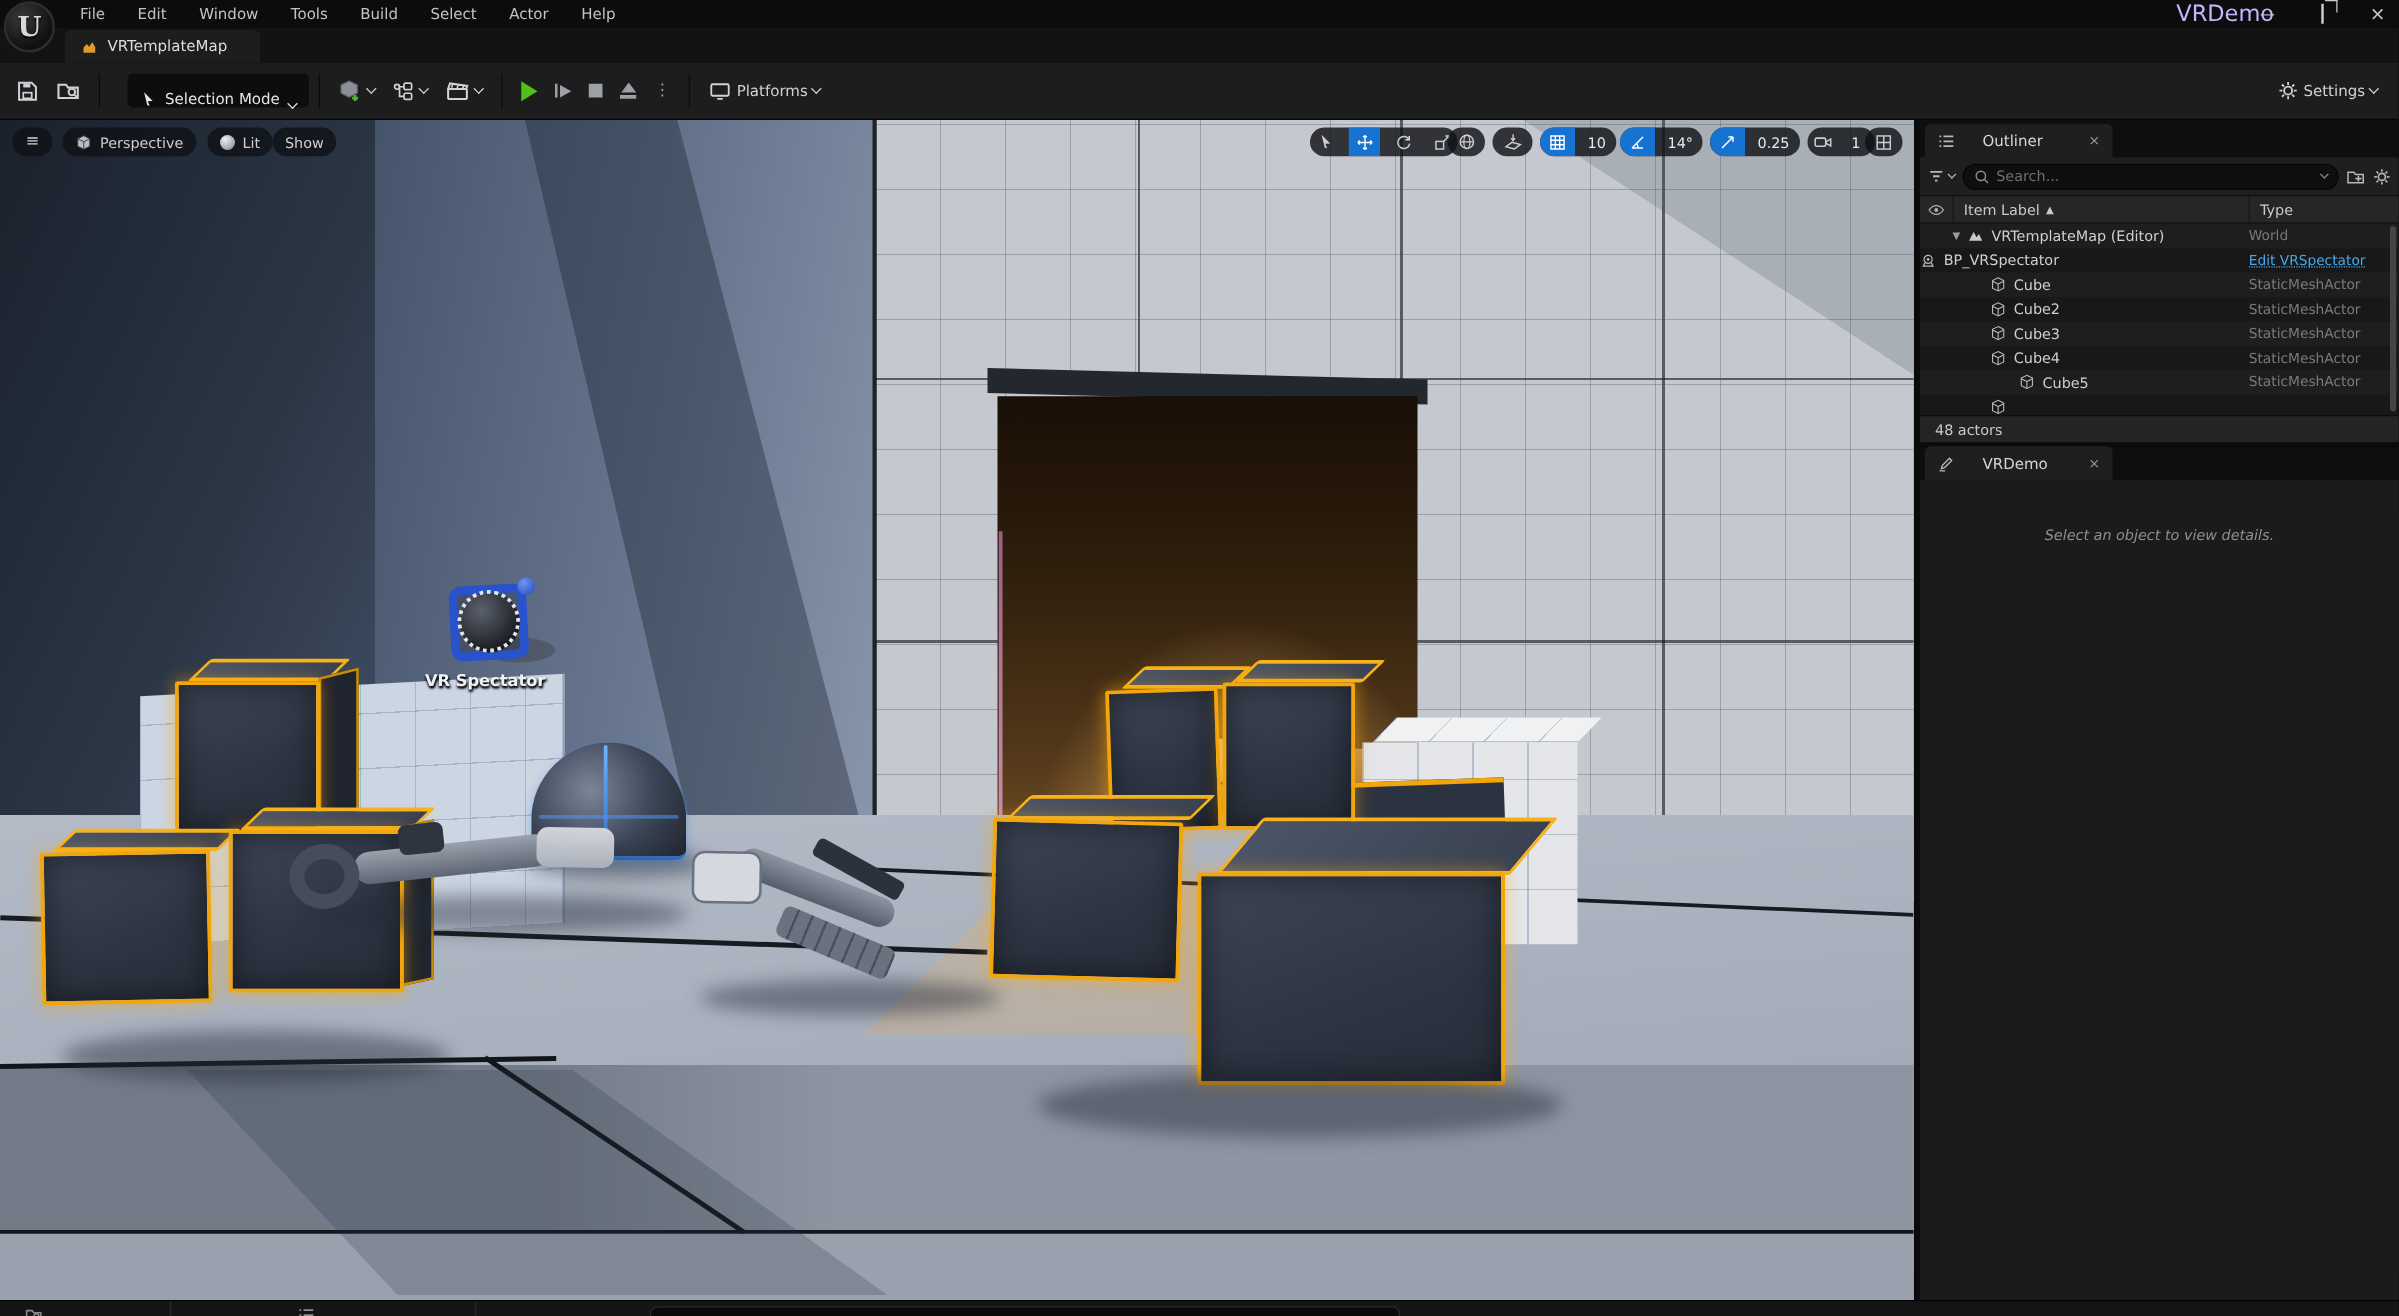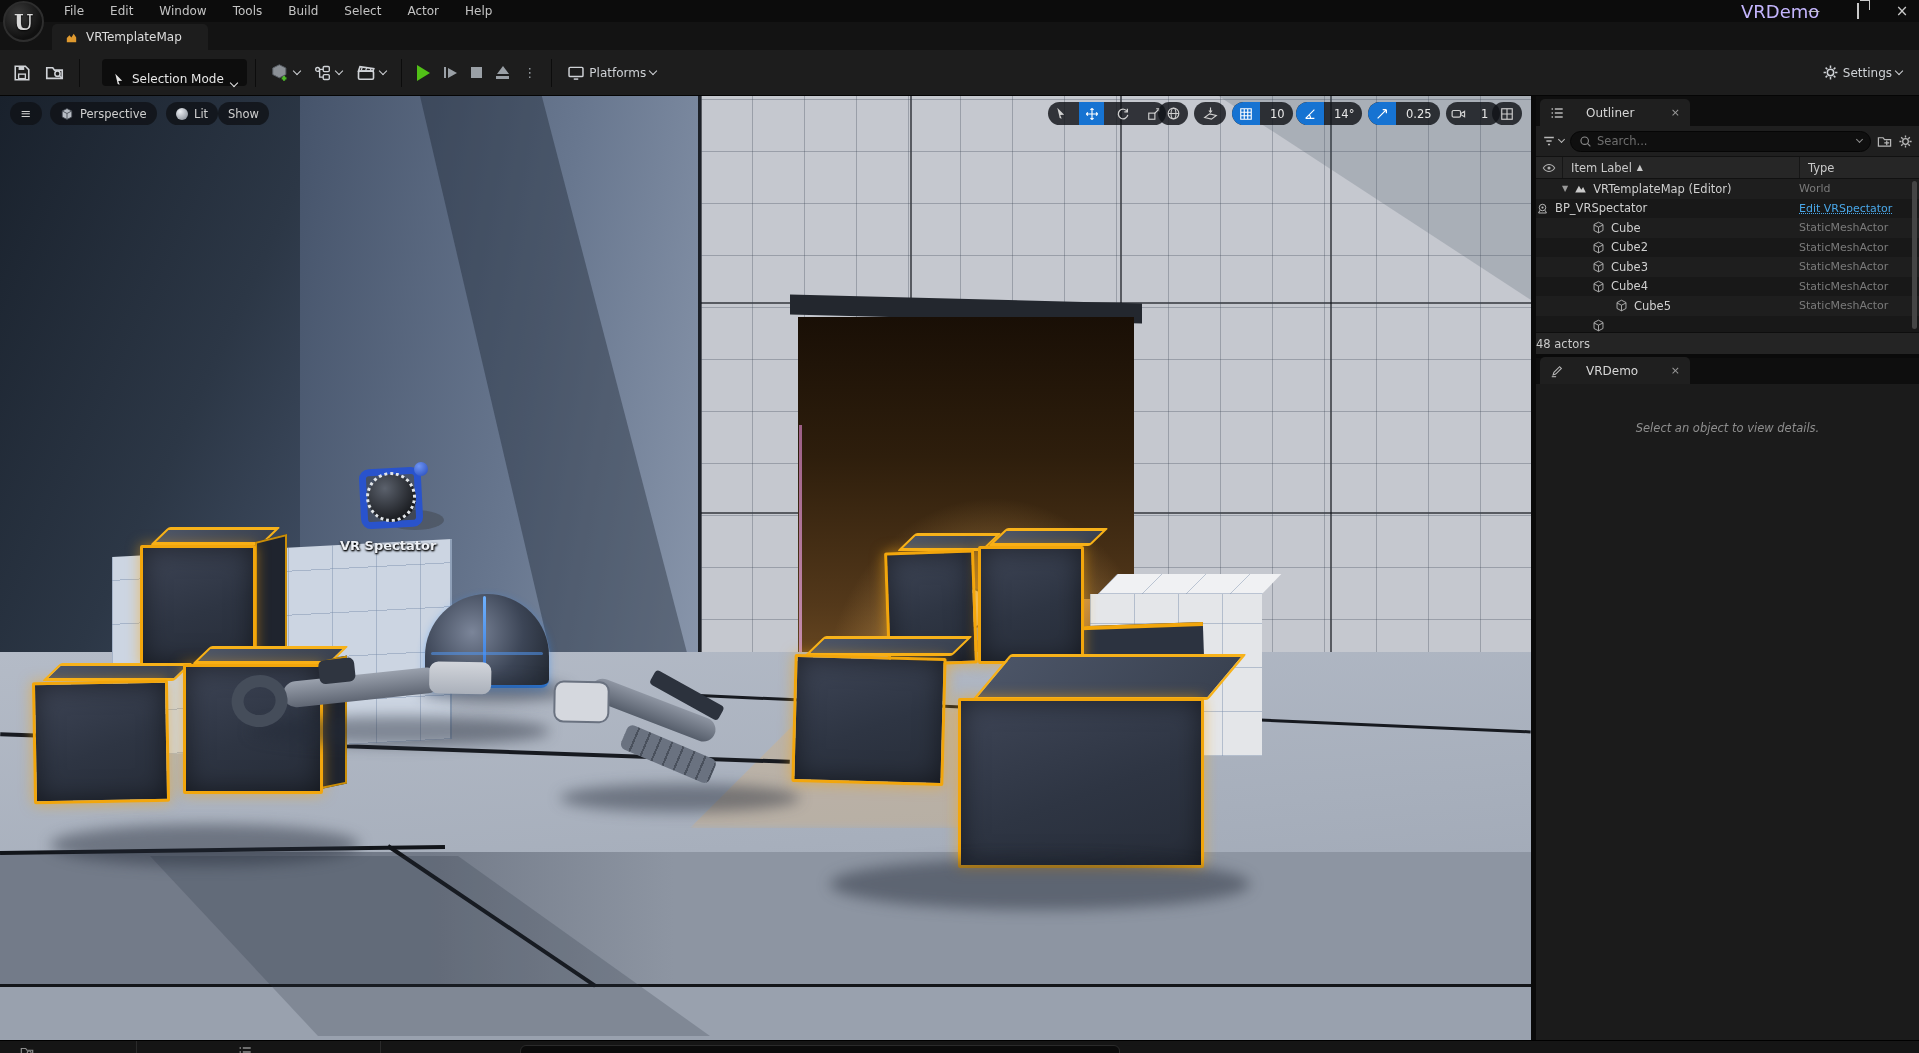--- a/index.html
+++ b/index.html
@@ -76,21 +76,21 @@
   #search-box input{flex:1;background:transparent;border:none;outline:none;color:#c9c9c9;font-size:11.5px;font-family:inherit}
   #search-box input::placeholder{color:#6f6f6f}
   #outliner-header{height:23px;background:#262626;border-top:1px solid #111;border-bottom:1px solid #111;display:flex;align-items:center;font-size:11.5px;color:#c9c9c9}
   #outliner-rows{height:153px;overflow:hidden;position:relative;background:#161616}
   .orow{height:19.5px;display:flex;align-items:center;font-size:11.5px;color:#cfcfcf}
   .orow:nth-child(odd){background:#1e1e1e}
   .orow:nth-child(even){background:#181818}
   .olabel{display:flex;align-items:center;gap:6px;overflow:hidden;white-space:nowrap;flex:0 0 263px}
   .otype{width:104px;overflow:hidden;white-space:nowrap;color:#7a7a7a;font-size:11px}
   .otype.link{color:#49a7e8;text-decoration:underline dotted}
-  #outliner-footer{height:22px;background:#242424;border-top:1px solid #0e0e0e;display:flex;align-items:center;padding-left:0;color:#c9c9c9;font-size:11.5px}
+  #outliner-footer{height:22px;background:#242424;border-top:1px solid #0e0e0e;display:flex;align-items:center;padding-left:12px;color:#c9c9c9;font-size:11.5px}
   #details-content{flex:1;background:#1b1b1b}
   #details-empty{padding-top:37px;text-align:center;font-style:italic;color:#8e8e8e;font-size:11.5px}
   .rowscroll{position:absolute;right:2px;top:2px;width:5px;height:148px;background:#454545;border-radius:3px}
 </style>
 </head>
 <body>
 
 <svg width="0" height="0" style="position:absolute">
   <defs>
     <g id="d"></g>

